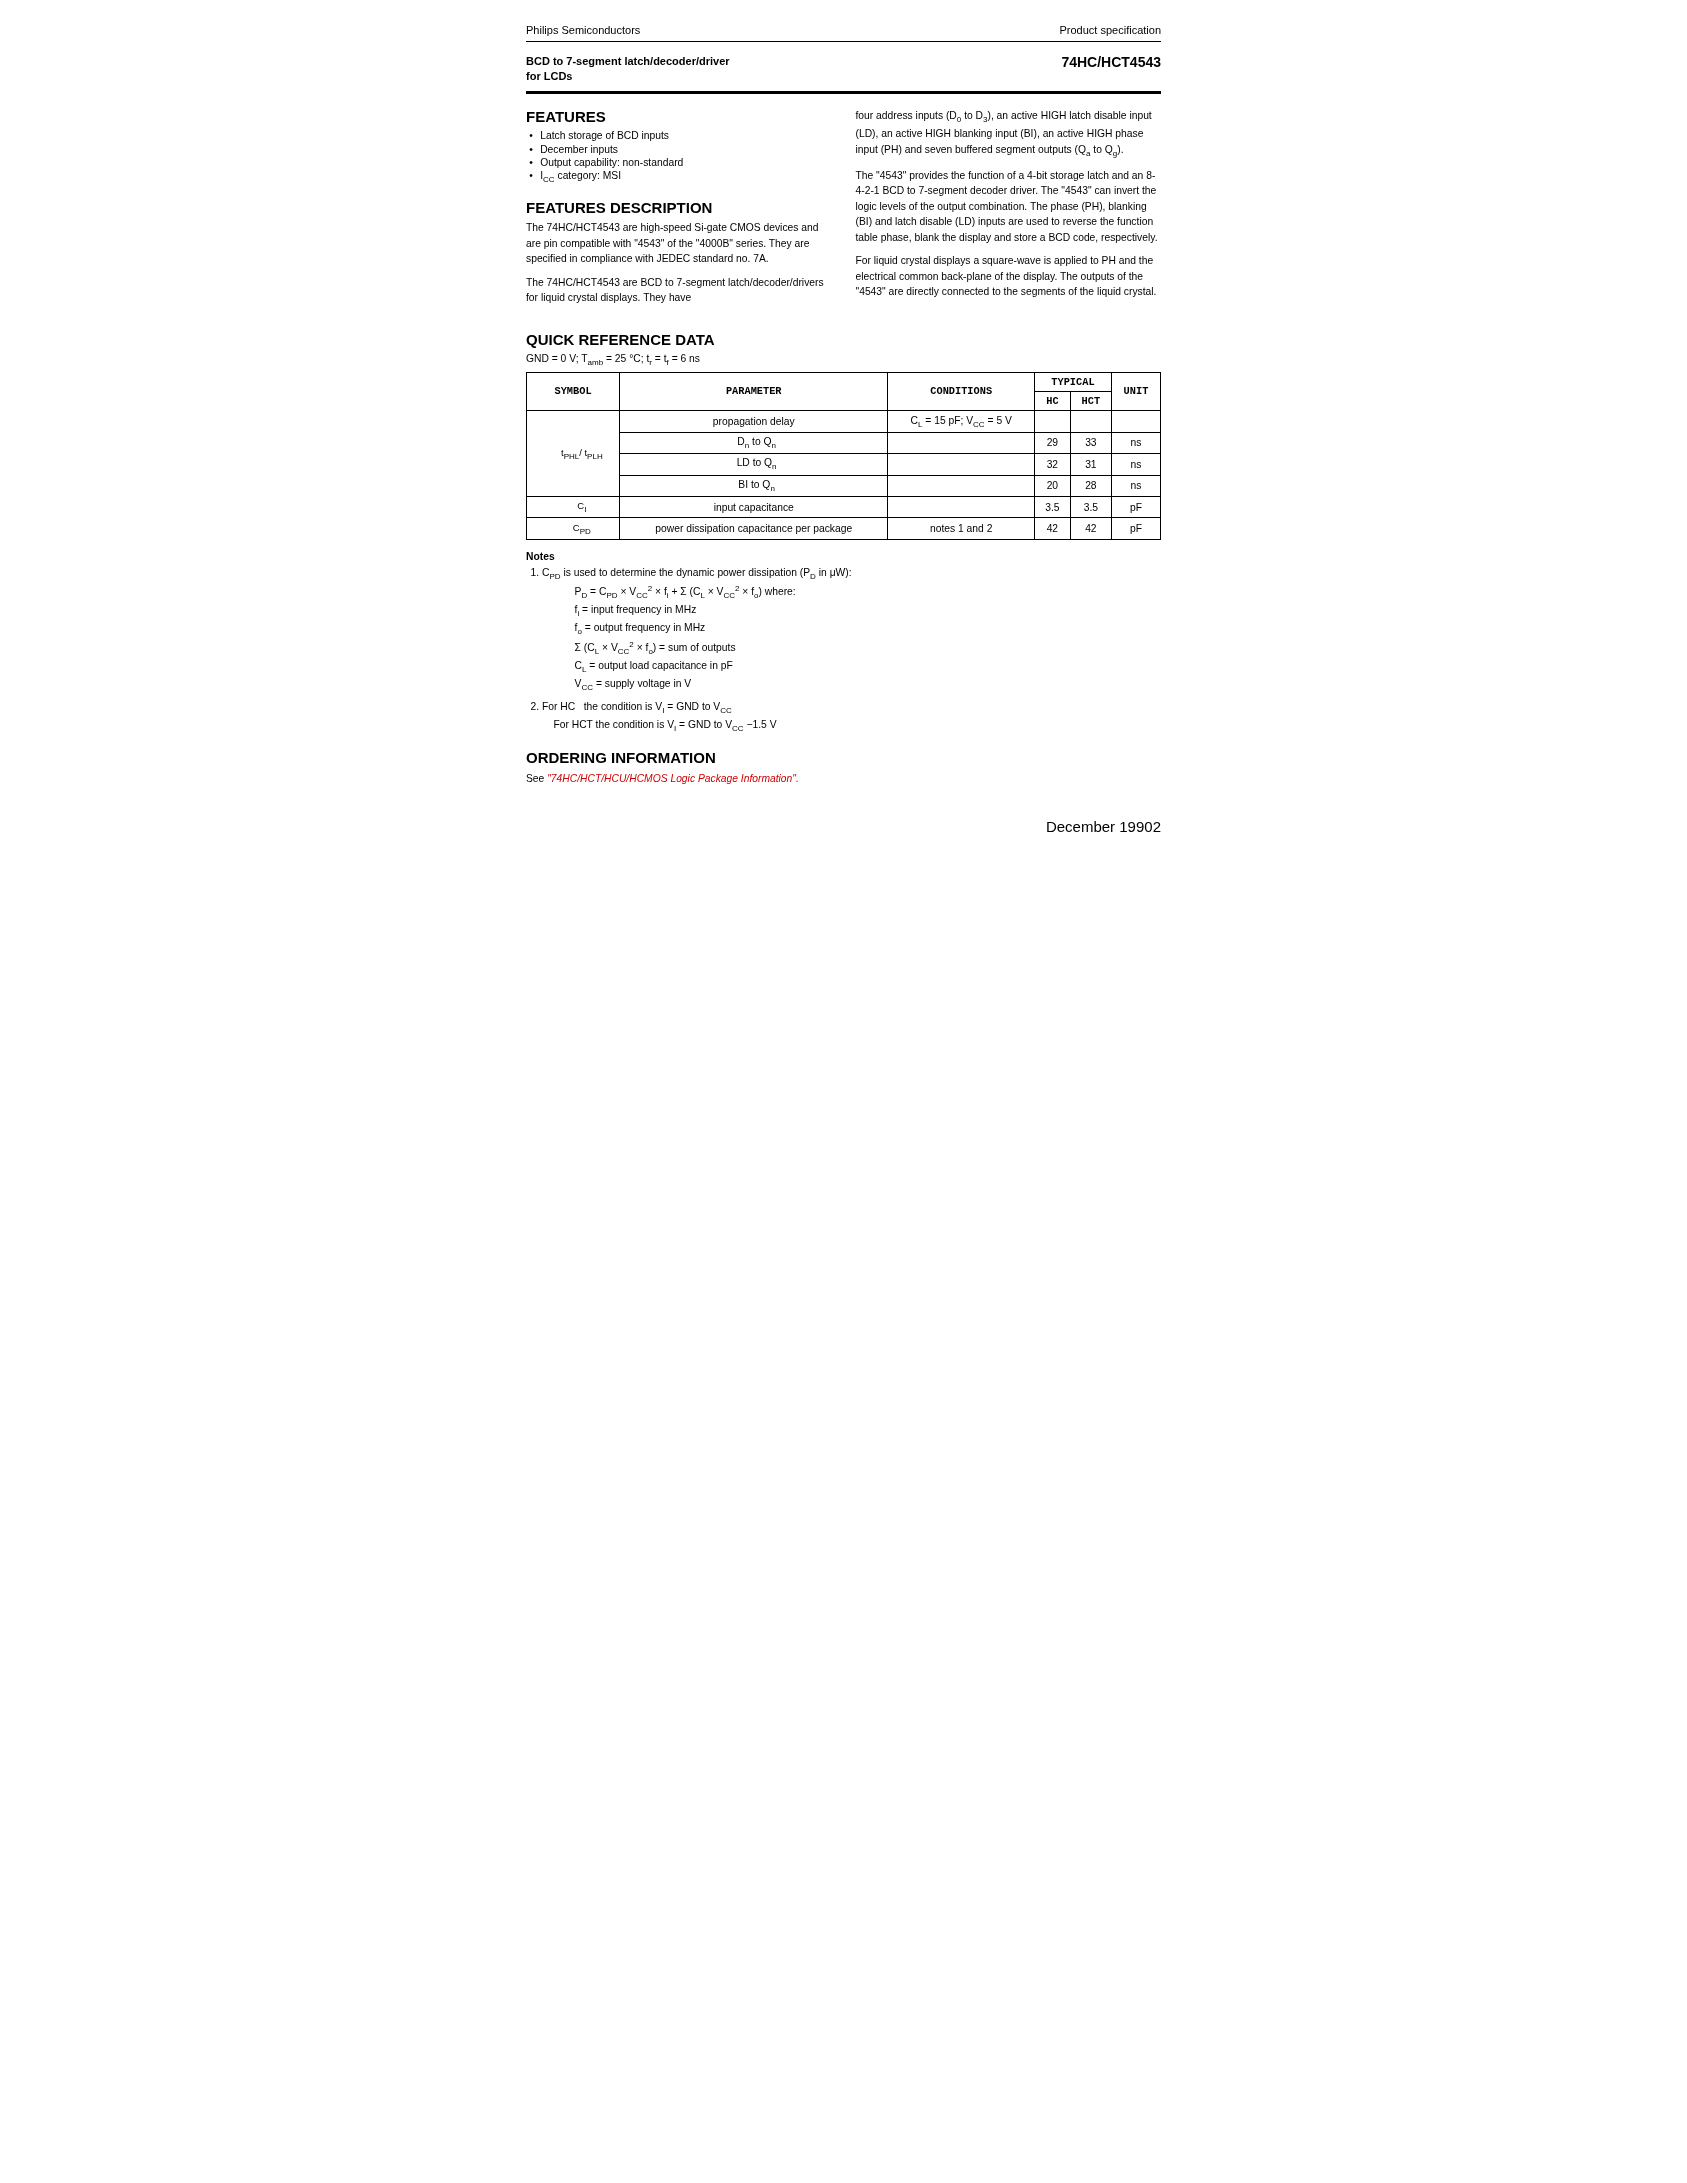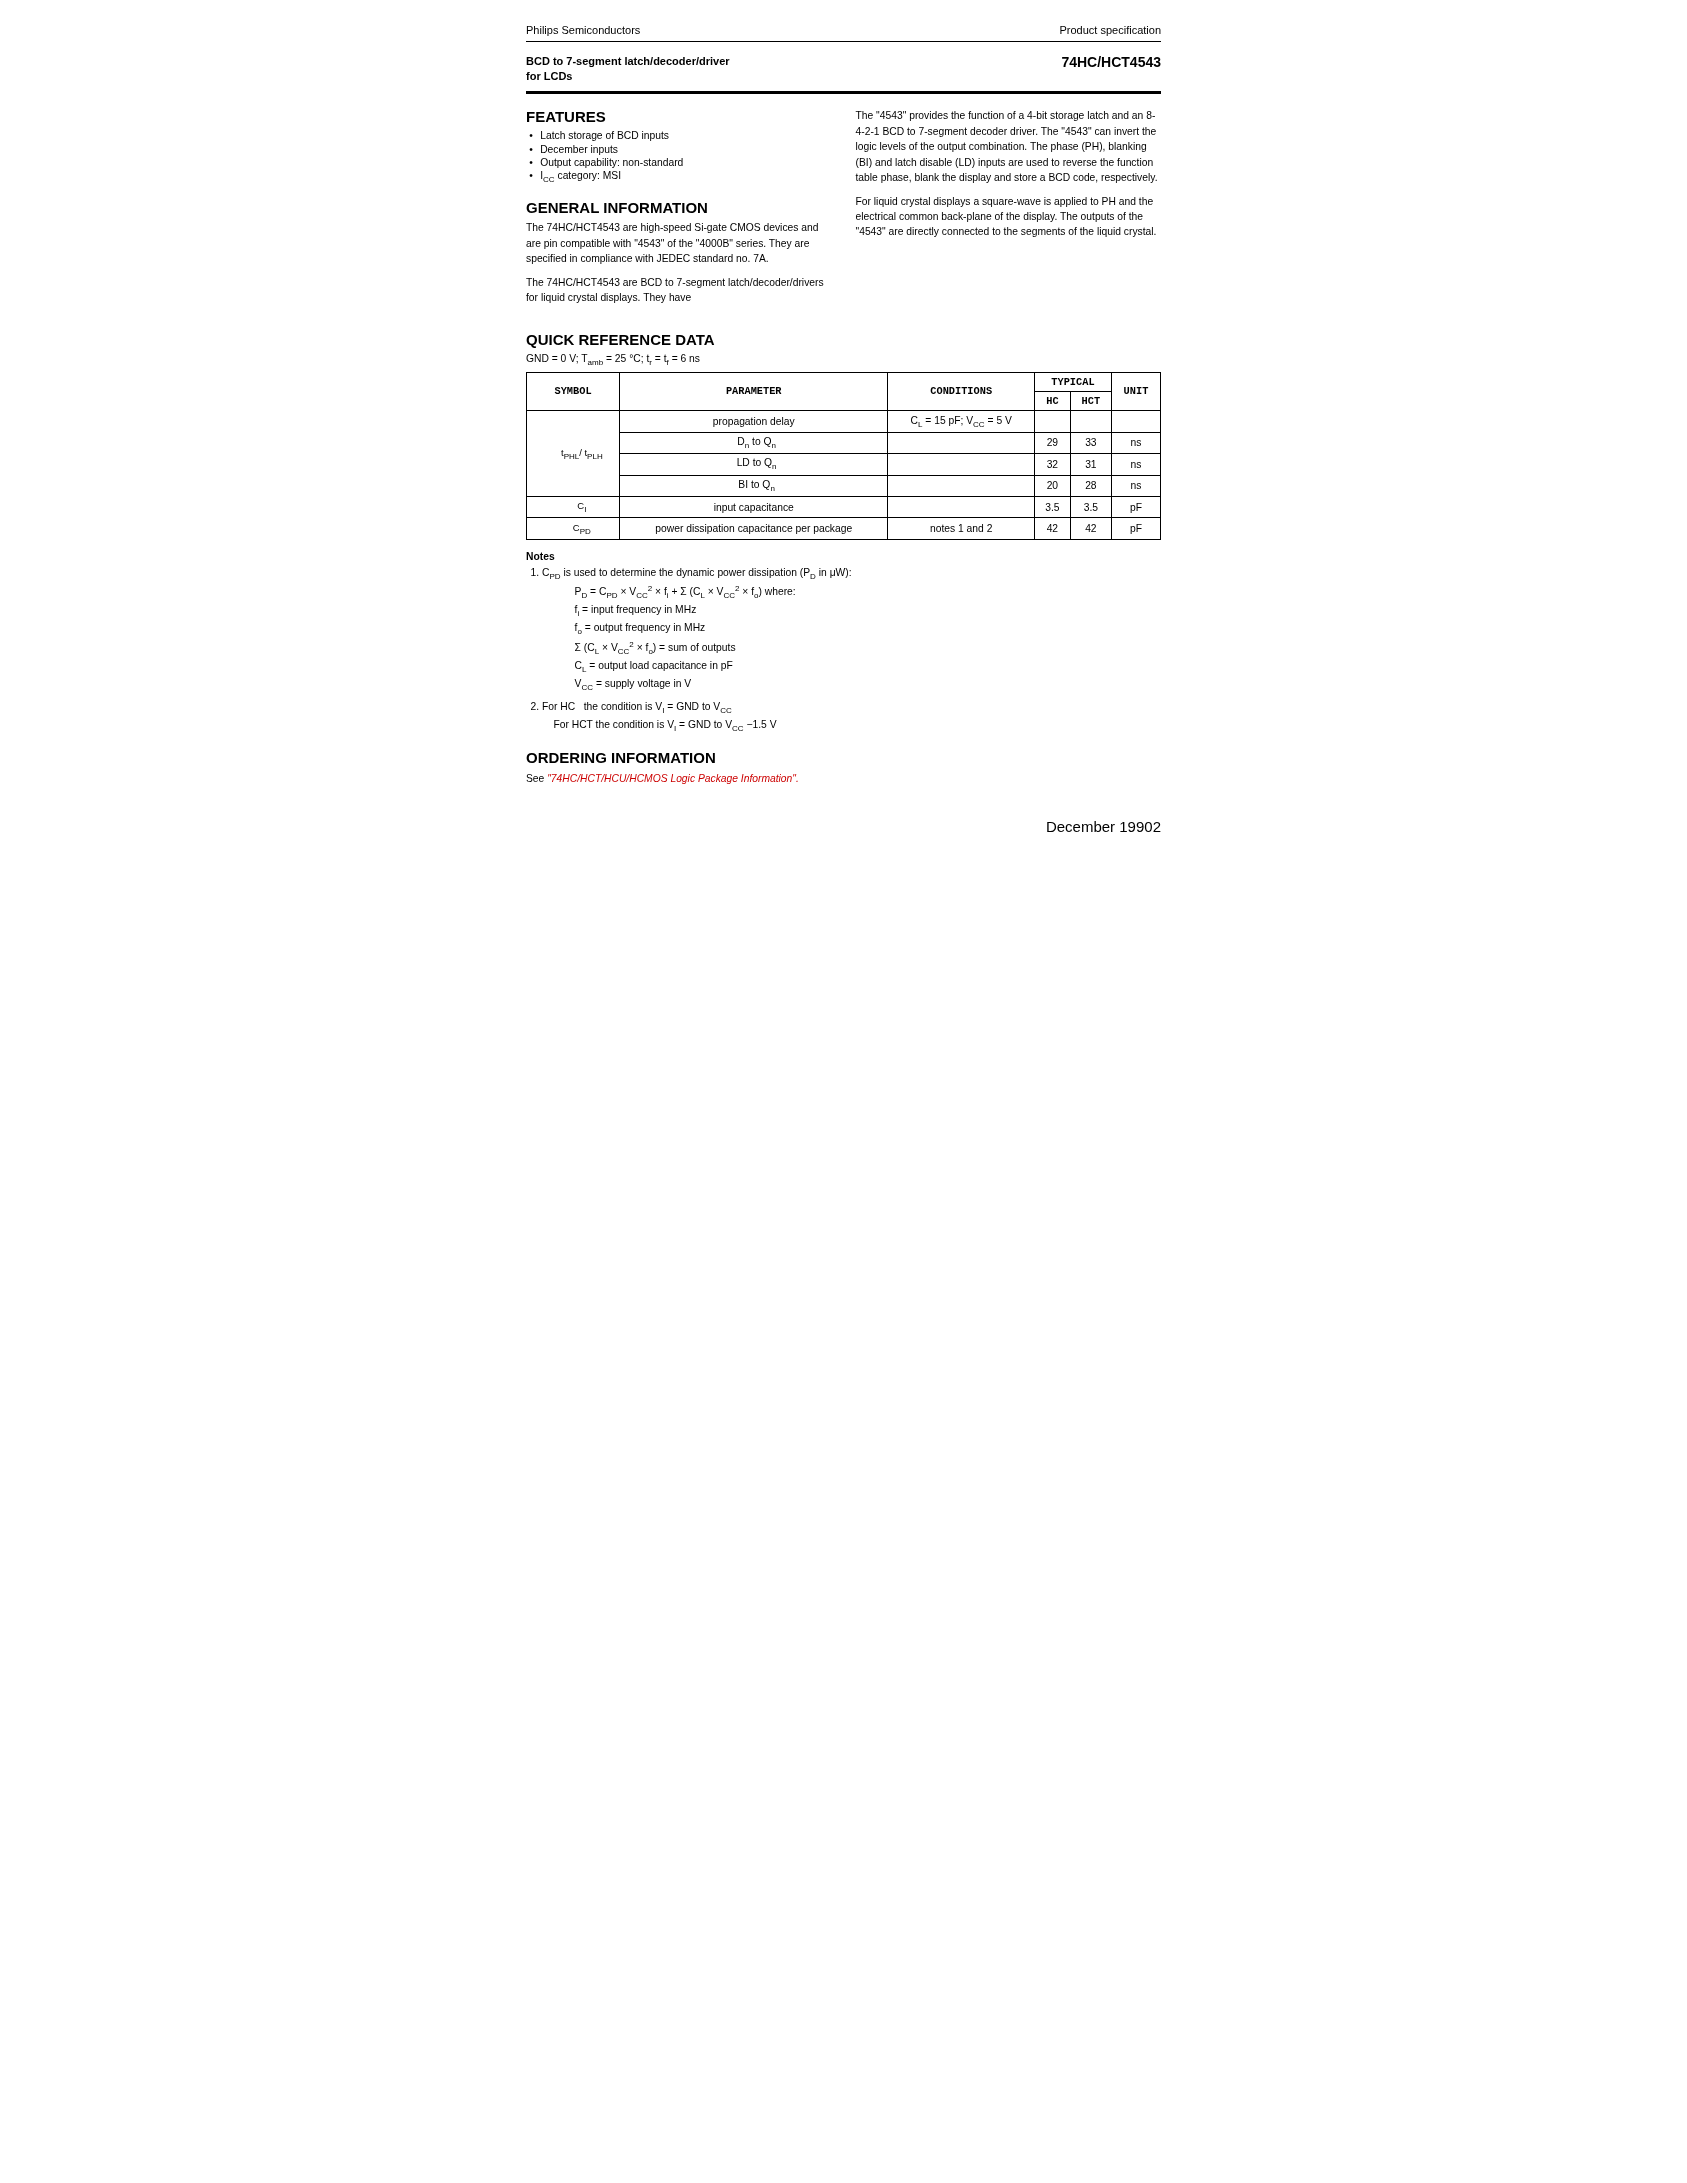--- a/index.html
+++ b/index.html
@@ -146,31 +146,34 @@
       <div class="section-title">FEATURES</div>
       <ul class="feature-list">
         <li>Latch storage of BCD inputs</li>
         <li>December inputs</li>
         <li>Output capability: non-standard</li>
         <li>I<sub>CC</sub> category: MSI</li>
       </ul>
     </div>
 
     <div class="gen-desc" style="margin-top:14.3px;">
-      <div class="section-title">GENERAL INFORMATION</div>
+      <div class="section-title">FEATURES DESCRIPTION</div>
       <p class="body-text">
         The 74HC/HCT4543 are high-speed Si-gate CMOS devices and are pin compatible with "4543" of the "4000B" series. They are specified in compliance with JEDEC standard no. 7A.
       </p>
       <p class="body-text">
         The 74HC/HCT4543 are BCD to 7-segment latch/decoder/drivers for liquid crystal displays. They have
       </p>
     </div>
   </div>
 
   <div class="col-right">
+    <p class="body-text">
+      four address inputs (D<sub>0</sub> to D<sub>3</sub>), an active HIGH latch disable input (LD), an active HIGH blanking input (BI), an active HIGH phase input (PH) and seven buffered segment outputs (Q<sub>a</sub> to Q<sub>g</sub>).
+    </p>
     <p class="body-text">
       The "4543" provides the function of a 4-bit storage latch and an 8-4-2-1 BCD to 7-segment decoder driver. The "4543" can invert the logic levels of the output combination. The phase (PH), blanking (BI) and latch disable (LD) inputs are used to reverse the function table phase, blank the display and store a BCD code, respectively.
     </p>
     <p class="body-text">
       For liquid crystal displays a square-wave is applied to PH and the electrical common back-plane of the display. The outputs of the "4543" are directly connected to the segments of the liquid crystal.
     </p>
   </div>
 </div>
 
 <div class="qrd-section">

